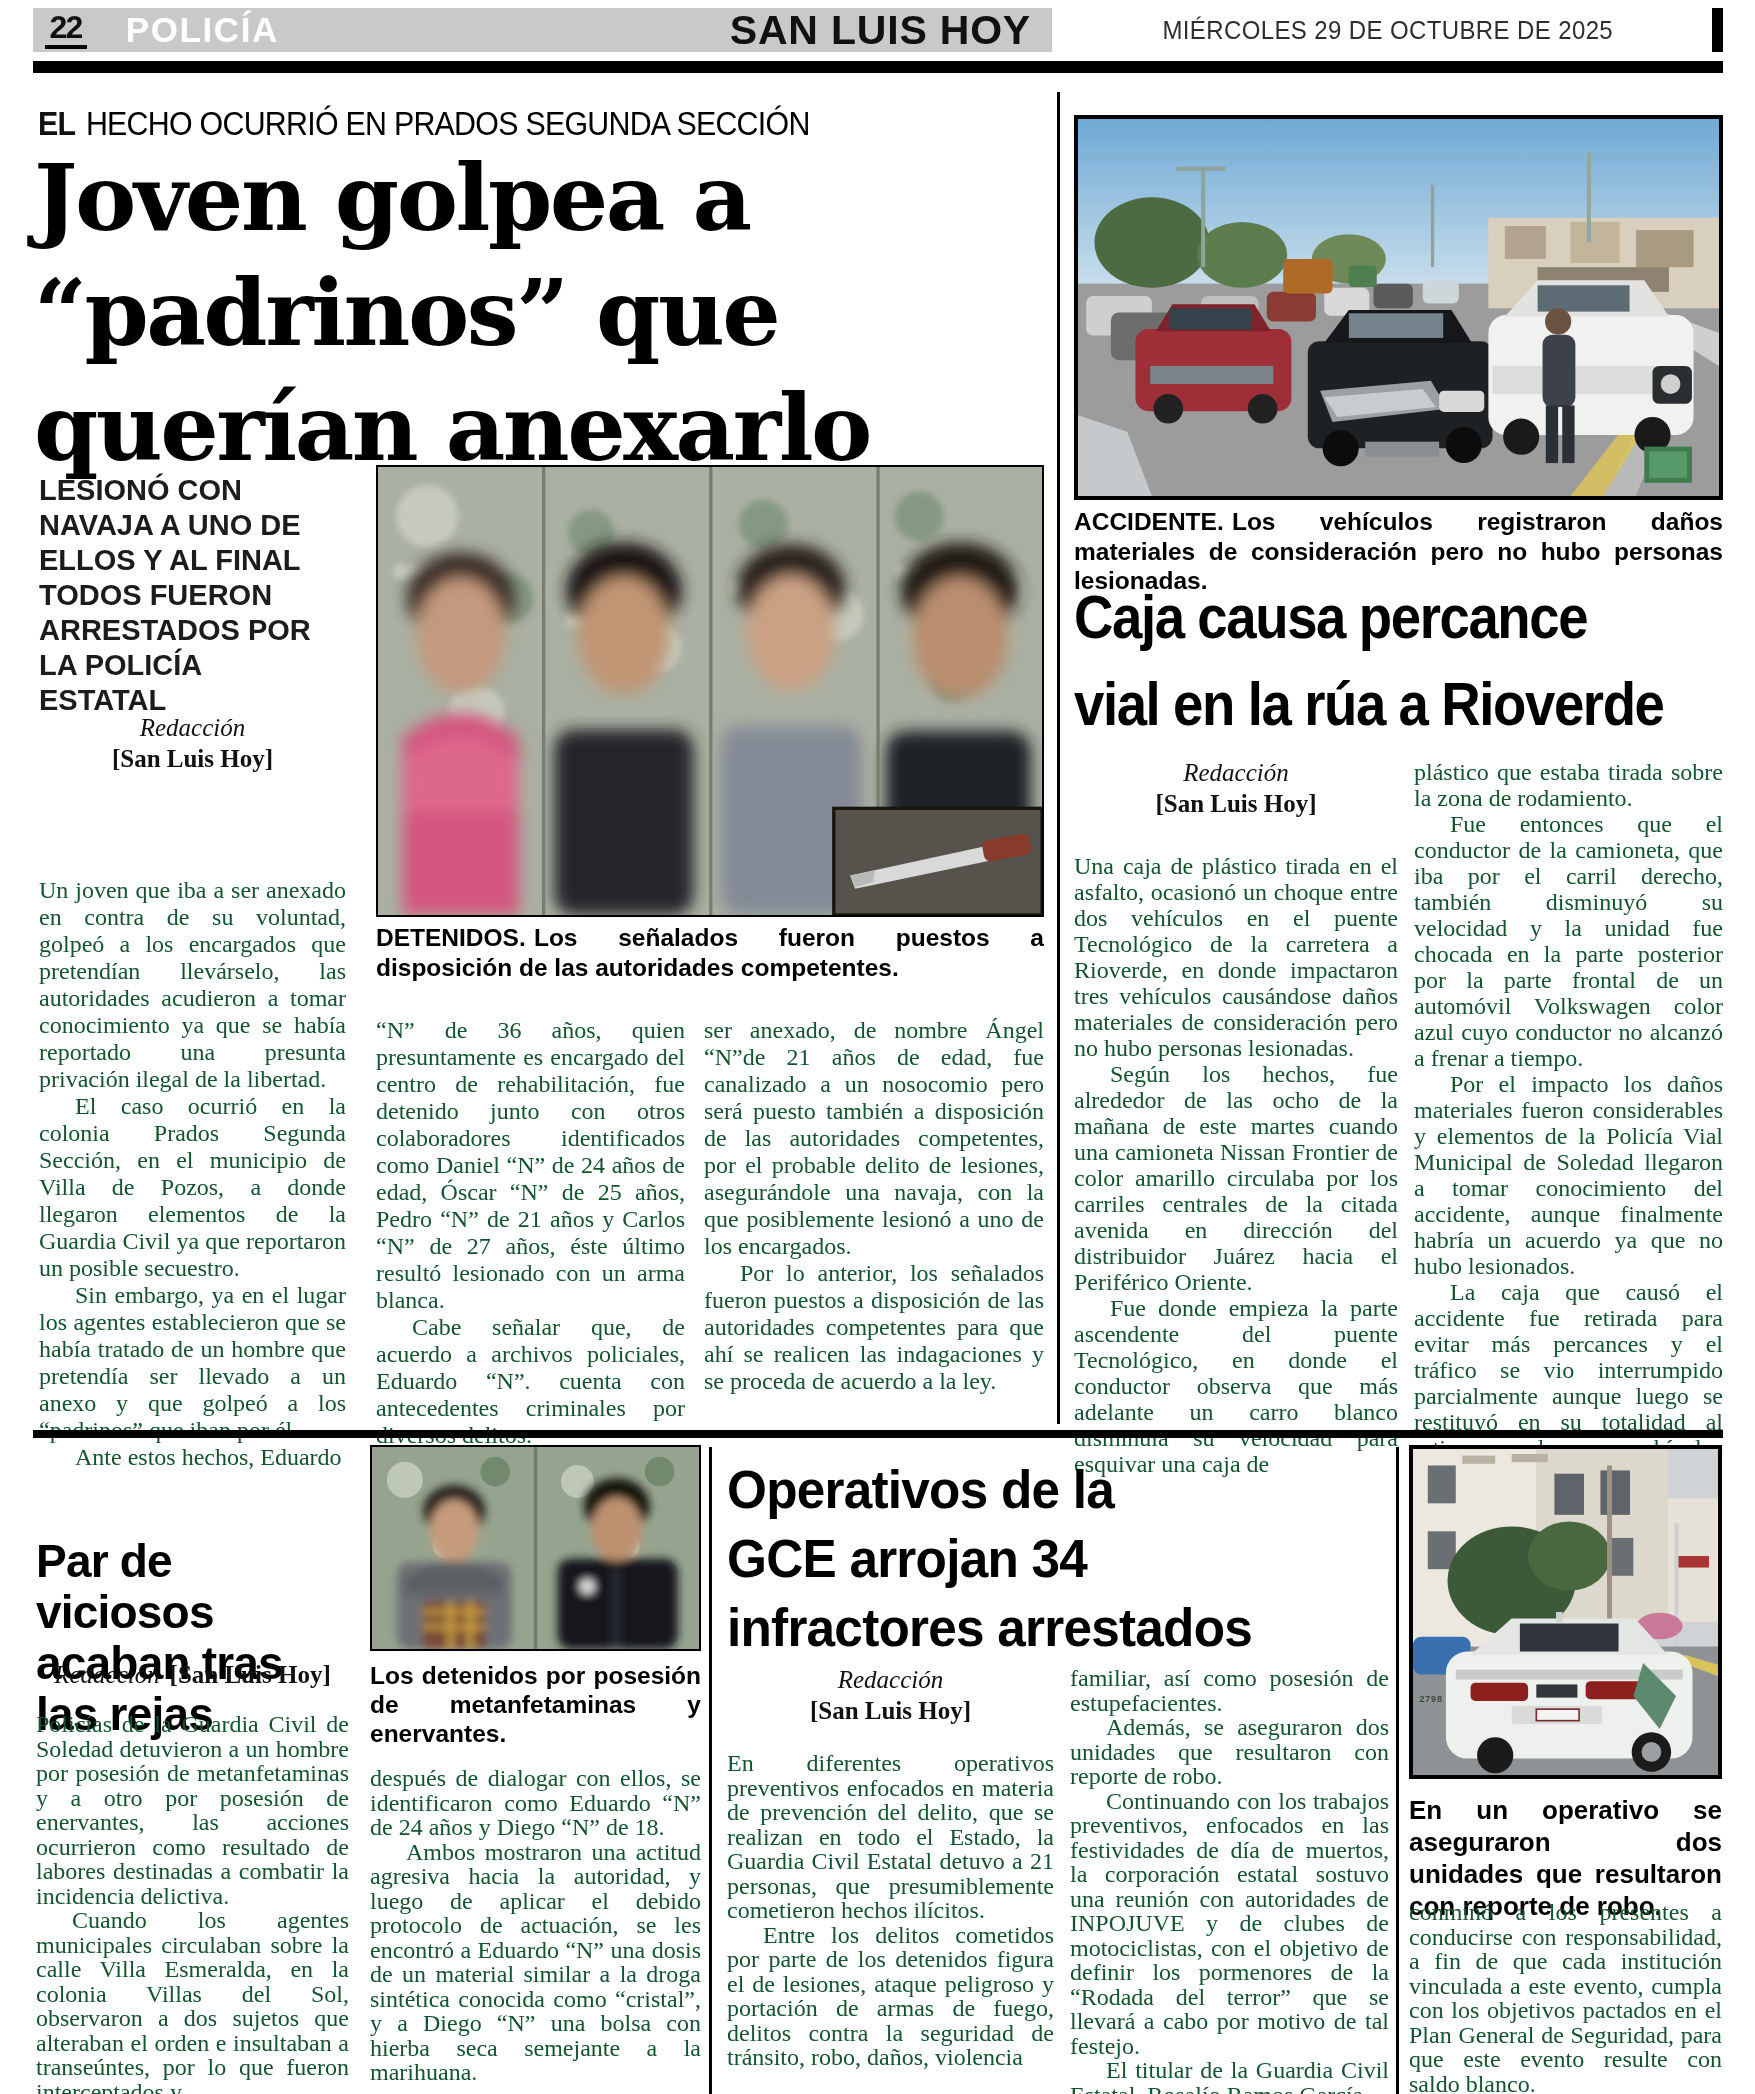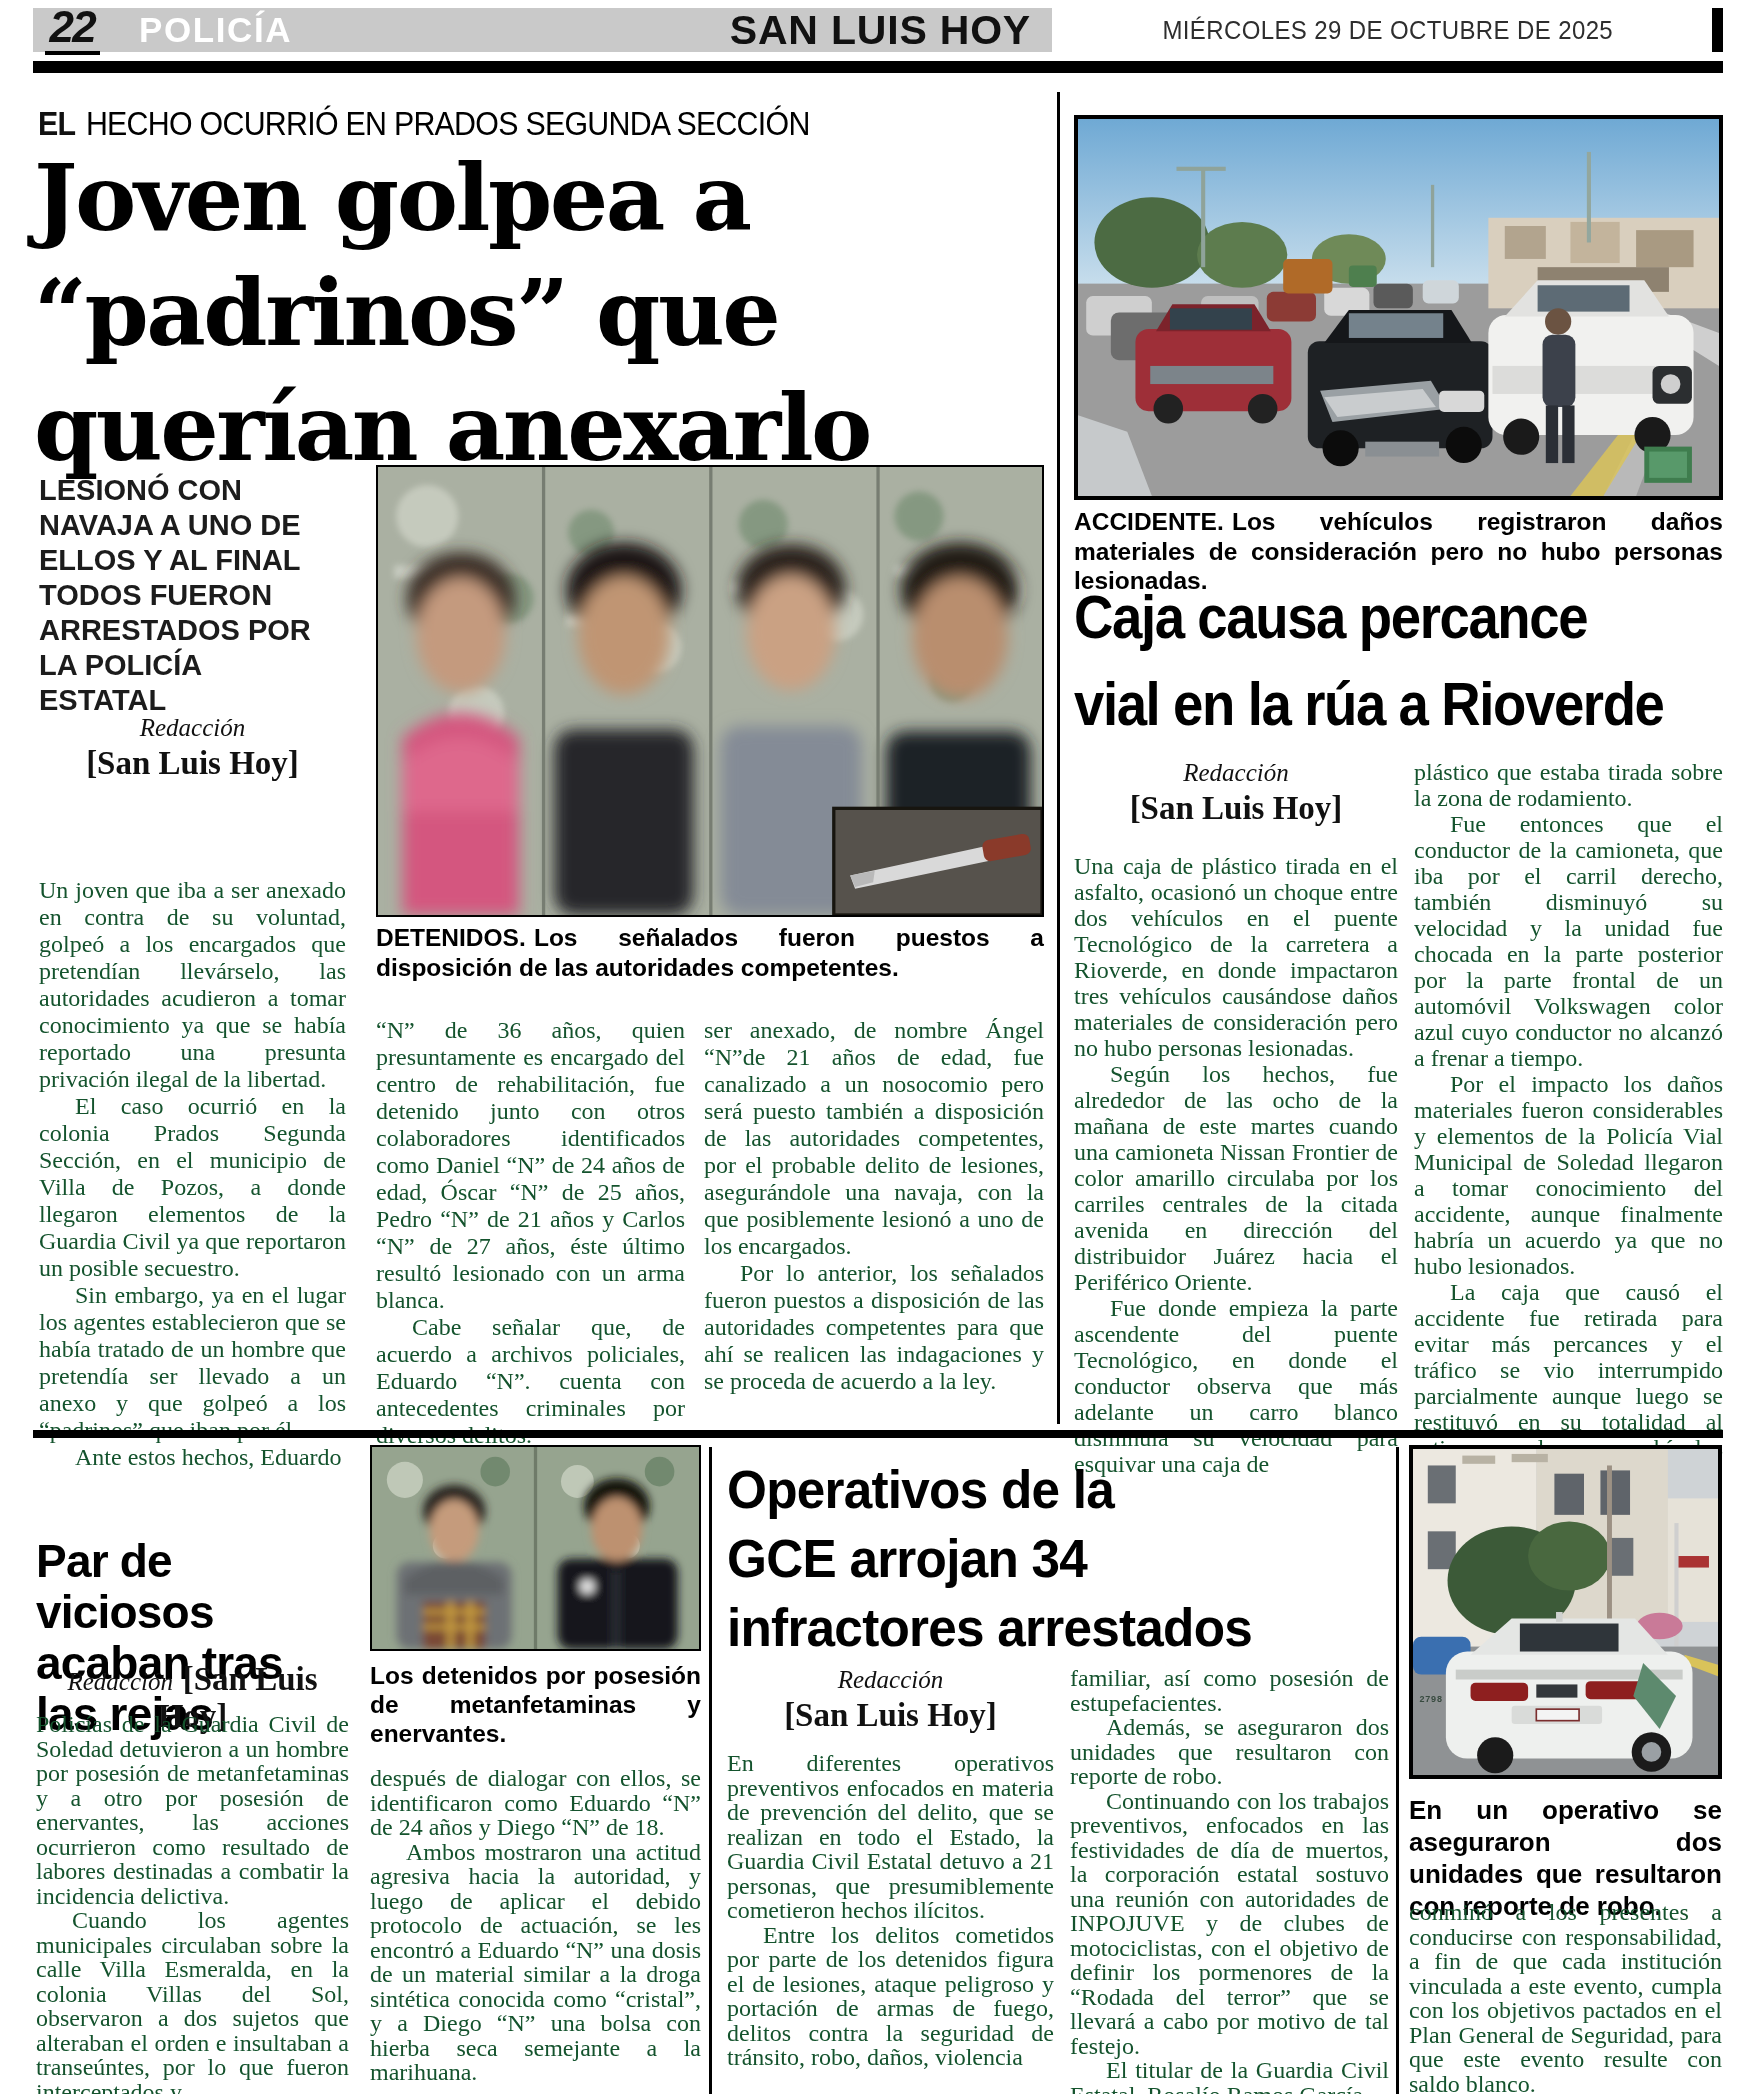--- a/index.html
+++ b/index.html
@@ -2,42 +2,42 @@
 <html style="font-size:13px"><head>
 <meta charset="utf-8">
 <style>
   html,body{margin:0;padding:0;background:#e9e9e9;}
   .page{position:relative;width:1755px;height:2095px;background:#ffffff;overflow:hidden;
         font-family:"Liberation Sans",sans-serif;color:#111;}
   .abs{position:absolute;}
 
   
   .graybar{background:#c9c9c9;display:flex;align-items:center;}
-  .pageno{font-weight:bold;font-size:44px;letter-spacing:-1.6px;border-bottom:4.9px solid #000;
-          padding:0 4.9px 1.6px 4.9px;margin-left:11.5px;line-height:1;font-style:italic;}
+  .pageno{font-weight:bold;font-size:32px;letter-spacing:-1.6px;border-bottom:4.9px solid #000;
+          padding:0 4.9px 1.6px 4.9px;margin-left:11.5px;line-height:1;}
   .sectionname{color:#fff;font-weight:bold;font-size:35px;letter-spacing:1.6px;margin-left:39px;}
   .masthead{margin-left:auto;font-weight:bold;font-size:41px;letter-spacing:0.8px;padding-right:21px;}
   .datebox{display:flex;align-items:center;justify-content:center;border-right:11.5px solid #000;
            box-sizing:border-box;}
   .dateline{font-size:25px;color:#2e2e2e;letter-spacing:0.4px;transform:scaleX(0.96);}
   .rule-h{background:#000;}
   .rule-v{background:#000;}
 
   
   .kicker{font-size:33px;font-weight:bold;letter-spacing:-0.8px;transform:scaleX(0.92);transform-origin:left;
           white-space:nowrap;}
   .kicker .lead{font-weight:bold;margin-right:11.5px;}
   .kicker .rest{font-weight:normal;color:#000;}
   .headline-serif{font-family:"DejaVu Serif",serif;font-weight:bold;color:#000;
                   font-size:92px;line-height:115px;letter-spacing:-2.5px;}
   .headline-serif .hline{display:block;}
   .subhead{font-size:29px;line-height:35px;font-weight:bold;color:#1c1c1c;letter-spacing:0px;}
   .byline{text-align:center;font-family:"Liberation Serif",serif;}
   .byline .role{font-style:italic;font-size:25px;display:block;}
-  .byline .outlet{font-weight:bold;font-size:33px;display:block;margin-top:3.3px;}
+  .byline .outlet{font-weight:bold;font-size:25px;display:block;margin-top:3.3px;}
   .byline-inline .role{display:inline;margin-right:9.8px;}
   .byline-inline .outlet{display:inline;}
   .body-serif{font-family:"Liberation Serif",serif;font-size:24px;line-height:27px;
               text-align:justify;color:#14532d;}
   .body-serif.tight{line-height:24.5px;}
   .body-serif.rt{line-height:26px;}
   .para{margin:0;}
   .para + .para{text-indent:36px;}
   .caption{font-size:24.5px;line-height:29.5px;font-weight:bold;text-align:justify;color:#000;}
   .caption .cap-lead{font-weight:bold;margin-right:8.2px;}

